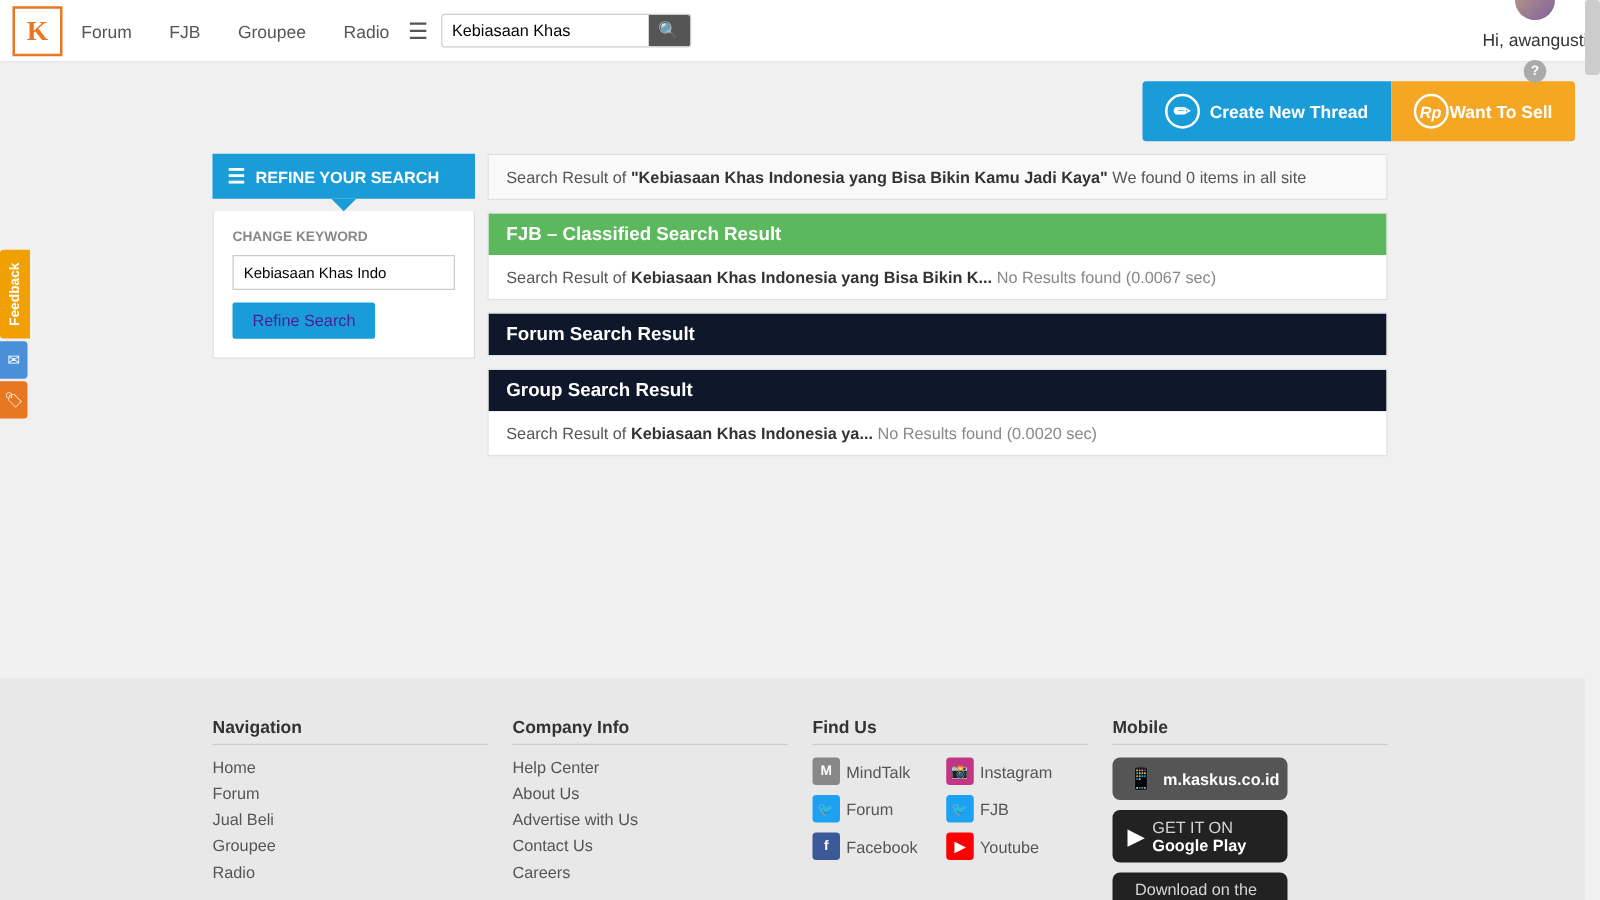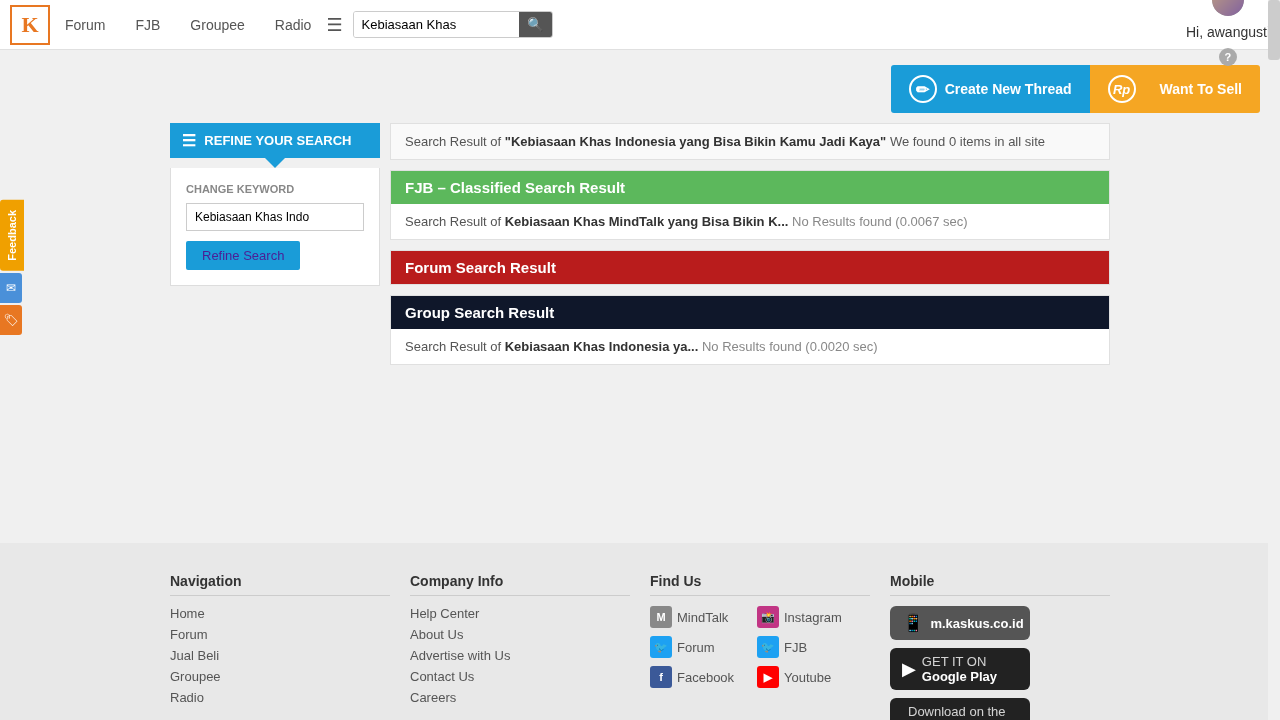--- a/index.html
+++ b/index.html
@@ -21,21 +21,21 @@
     .search-bar input { border: none; outline: none; padding: 5px 8px; font-size: 13px; width: 100%; }
     .search-bar button { background: #555; border: none; padding: 5px 8px; cursor: pointer; color: #fff; }
     .header-right { display: flex; align-items: center; gap: 15px; margin-left: auto; }
     .user-info { display: flex; align-items: center; gap: 8px; flex-direction: column; }
     .avatar { width: 32px; height: 32px; border-radius: 50%; background: #aaa; overflow: hidden; }
     .avatar-img { width: 100%; height: 100%; background: linear-gradient(135deg, #c0a080, #8060a0); border-radius: 50%; }
     .user-greeting { font-size: 14px; color: #333; }
     .help-icon { width: 18px; height: 18px; border-radius: 50%; background: #aaa; display: inline-flex; align-items: center; justify-content: center; color: #fff; font-size: 11px; font-weight: bold; cursor: pointer; }
     .btn-create { background: #1a9cd8; color: #fff; padding: 10px 18px; border: none; cursor: pointer; display: flex; align-items: center; gap: 8px; font-size: 14px; font-weight: bold; border-radius: 3px 0 0 3px; }
     .btn-create .icon-circle { width: 28px; height: 28px; border-radius: 50%; border: 2px solid #fff; display: flex; align-items: center; justify-content: center; font-size: 16px; }
-    .btn-sell { background: #f5a623; color: #fff; padding: 10px 18px; border: none; cursor: pointer; display: flex; align-items: center; gap: 24px; font-size: 14px; font-weight: bold; border-radius: 0 3px 3px 0; }
+    .btn-sell { background: #f5a623; color: #fff; padding: 10px 18px; border: none; cursor: pointer; display: flex; align-items: center; gap: 1px; font-size: 14px; font-weight: bold; border-radius: 0 3px 3px 0; }
     .btn-sell .icon-circle { width: 28px; height: 28px; border-radius: 50%; border: 2px solid #fff; display: flex; align-items: center; justify-content: center; font-size: 13px; font-style: italic; font-weight: bold; }
 
     
     .feedback-sidebar { position: fixed; left: 0; top: 200px; z-index: 100; display: flex; flex-direction: column; gap: 2px; }
     .feedback-btn { background: #f0a000; color: #fff; writing-mode: vertical-rl; transform: rotate(180deg); padding: 10px 6px; font-size: 11px; font-weight: bold; cursor: pointer; border: none; border-radius: 0 3px 3px 0; }
     .sidebar-icon1 { background: #4a90d9; width: 22px; height: 30px; border-radius: 0 3px 3px 0; display: flex; align-items: center; justify-content: center; color: #fff; font-size: 12px; cursor: pointer; }
     .sidebar-icon2 { background: #e87722; width: 22px; height: 30px; border-radius: 0 3px 3px 0; display: flex; align-items: center; justify-content: center; color: #fff; font-size: 12px; cursor: pointer; }
 
     
     .main-container { display: flex; margin: 0 170px; min-height: 400px; }
@@ -51,21 +51,21 @@
     .refine-arrow { width: 0; height: 0; border-left: 10px solid transparent; border-right: 10px solid transparent; border-top: 10px solid #1a9cd8; margin: 0 auto; display: block; }
 
     
     .results-panel { flex: 1; }
     .search-info-bar { background: #f9f9f9; border: 1px solid #e0e0e0; padding: 10px 14px; margin-bottom: 10px; font-size: 13px; color: #555; }
     .search-info-bar strong { color: #333; }
 
     
     .result-section { margin-bottom: 10px; border: 1px solid #e0e0e0; }
     .result-header-fjb { background: #5cb85c; color: #fff; padding: 8px 14px; font-size: 15px; font-weight: bold; }
-    .result-header-forum { background: #b91c1c; color: #fff; padding: 8px 14px; font-size: 15px; font-weight: bold; }
+    .result-header-forum { background: #0f172a; color: #fff; padding: 8px 14px; font-size: 15px; font-weight: bold; }
     .result-header-group { background: #0f172a; color: #fff; padding: 8px 14px; font-size: 15px; font-weight: bold; }
     .result-body { background: #fff; padding: 10px 14px; font-size: 13px; color: #555; }
     .result-body strong { color: #333; }
     .result-body .no-result { color: #888; }
 
     
     .footer { background: #e8e8e8; padding: 30px 170px; margin-top: 20px; }
     .footer-grid { display: grid; grid-template-columns: 1fr 1fr 1fr 1fr; gap: 20px; }
     .footer-section h4 { font-size: 14px; font-weight: bold; color: #333; margin-bottom: 10px; padding-bottom: 6px; border-bottom: 1px solid #ccc; }
     .footer-section ul { list-style: none; }
@@ -158,21 +158,21 @@
 
     <div class="search-info-bar">
       Search Result of <strong>"<span>Kebiasaan Khas Indonesia yang Bisa Bikin Kamu Jadi Kaya</span>"</strong> <span>We found 0 items in all site</span>
     </div>
 
     <div class="result-section">
       <div class="result-header-fjb">
         <span>FJB – Classified Search Result</span>
       </div>
       <div class="result-body">
-        <span>Search Result of </span><strong>Kebiasaan Khas MindTalk yang Bisa Bikin K...</strong> <span class="no-result">No Results found (0.0067 sec)</span>
+        <span>Search Result of </span><strong>Kebiasaan Khas Indonesia yang Bisa Bikin K...</strong> <span class="no-result">No Results found (0.0067 sec)</span>
       </div>
     </div>
 
     <div class="result-section">
       <div class="result-header-forum">
         <span>Forum Search Result</span>
       </div>
     </div>
 
     <div class="result-section">

